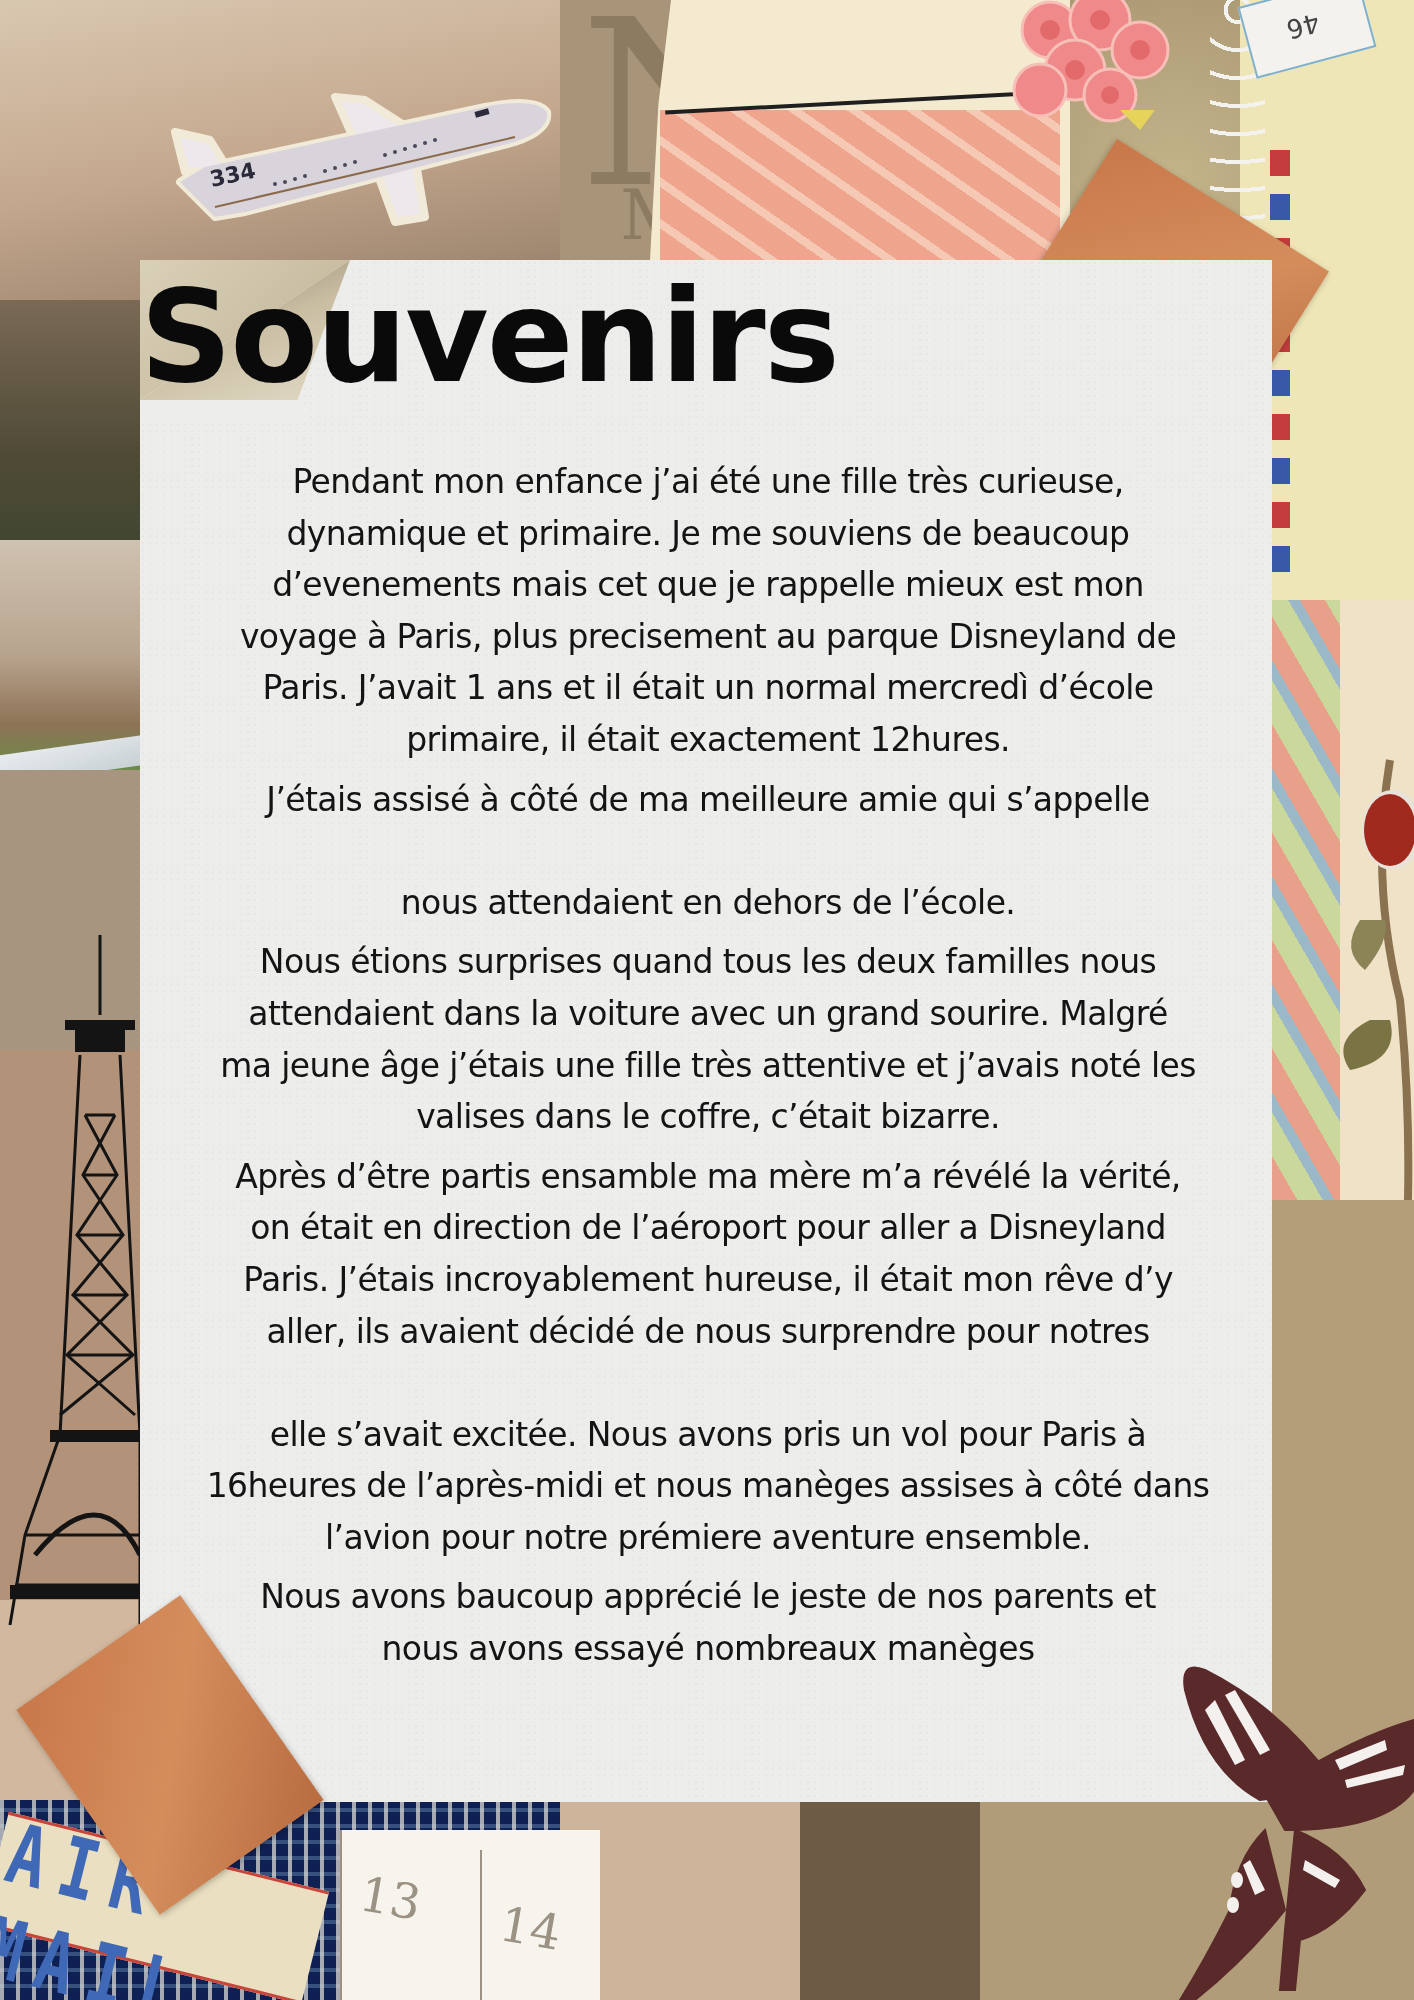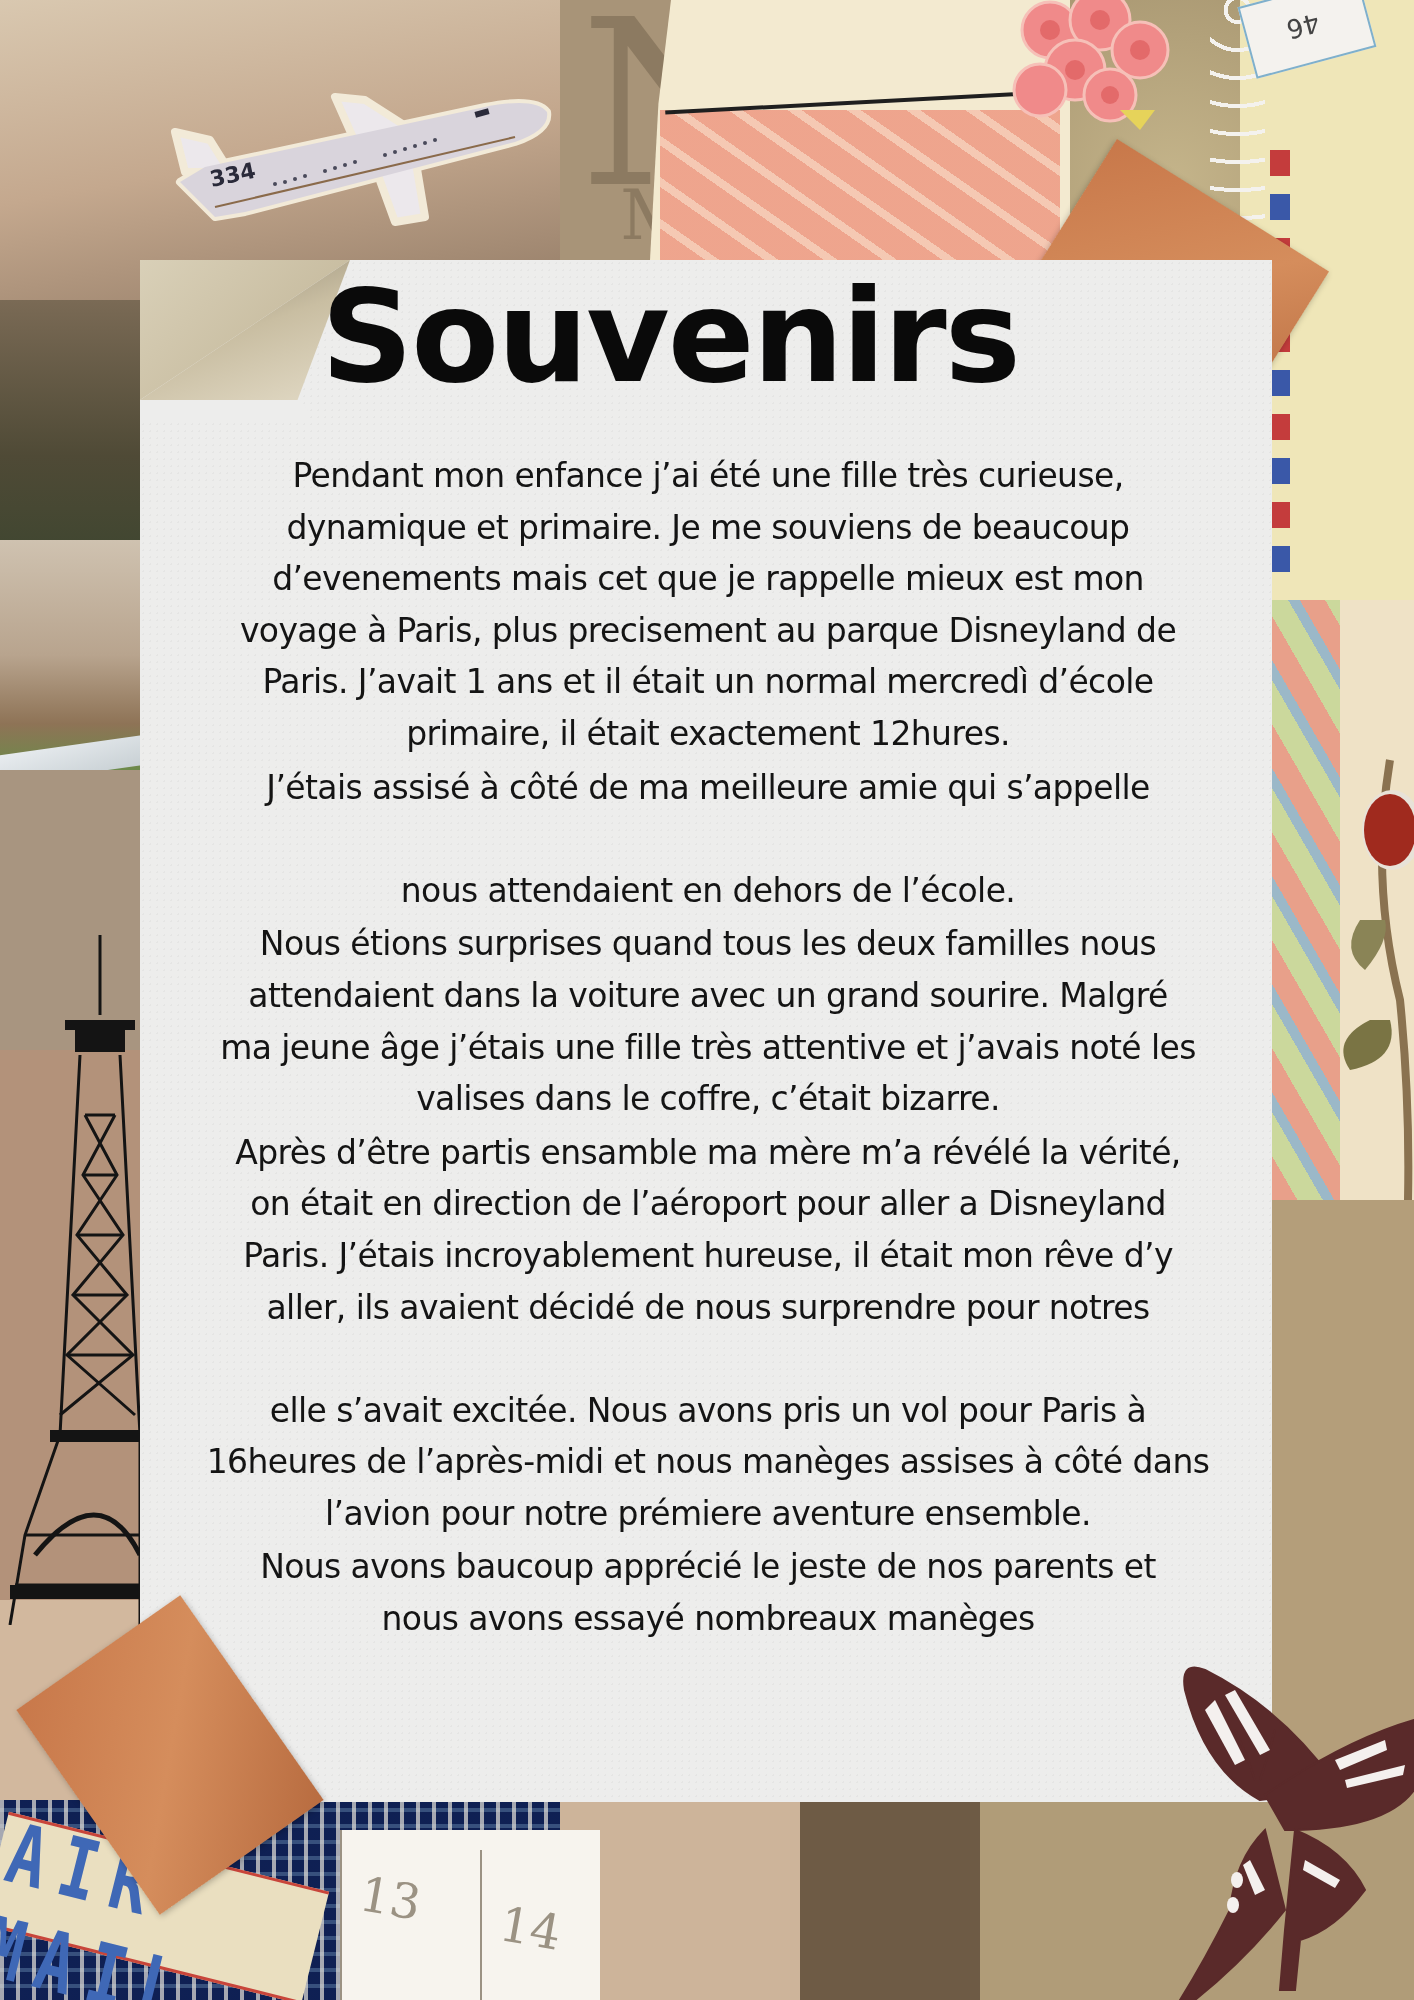--- a/index.html
+++ b/index.html
@@ -36,23 +36,23 @@
   
   .tape{background:linear-gradient(135deg,#c8784a 0%,#d58d5c 50%,#b86c40 100%);box-shadow:0 2px 6px rgba(0,0,0,.25);}
   .tape-top{left:1045px;top:190px;width:250px;height:200px;transform:rotate(32deg);}
   .tape-bottom{left:70px;top:1630px;width:200px;height:250px;transform:rotate(-35deg);}
   
   .paper{left:140px;top:260px;width:1132px;height:1542px;background:#ededec;
     background-image:radial-gradient(rgba(0,0,0,.035) 1px,transparent 1px);background-size:7px 7px;}
   .curl{left:140px;top:260px;width:210px;height:140px;background:linear-gradient(135deg,#d9d0b8 0%,#c9bea2 60%,#b8ad90 100%);clip-path:polygon(0 0,100% 0,0 100%);}
   .curl-fold{left:140px;top:260px;width:210px;height:140px;background:linear-gradient(160deg,#8d8470 0%,#c9bea2 50%,#e2dac6 100%);clip-path:polygon(100% 0,75% 100%,0 100%);}
   .curl-under{left:140px;top:370px;width:170px;height:50px;background:#ededec;border-top-right-radius:120px 50px;}
-  .title{left:140px;top:262px;width:1060px;text-align:center;font-family:"DejaVu Sans",sans-serif;font-weight:bold;font-size:128px;color:#0a0a0a;letter-spacing:-2px;}
+  .title{left:140px;top:262px;width:1060px;font-family:"DejaVu Sans",sans-serif;font-weight:bold;font-size:128px;color:#0a0a0a;letter-spacing:-2px;}
   .body-text{left:178px;top:448px;width:1060px;text-align:center;font-family:"DejaVu Sans",sans-serif;font-size:33px;line-height:51.6px;color:#141414;letter-spacing:-0.6px;}
-  .body-text p{margin:2px;}
+  .body-text p{margin:8px;}
   
   .plane{left:155px;top:72px;width:400px;height:160px;}
   
   .flower{left:990px;top:0;width:200px;height:140px;}
   
   .eiffel{left:5px;top:935px;width:135px;height:690px;}
   
   .butterfly{left:1085px;top:1630px;width:329px;height:370px;}
   
   .rose{left:1330px;top:580px;width:84px;height:620px;}

